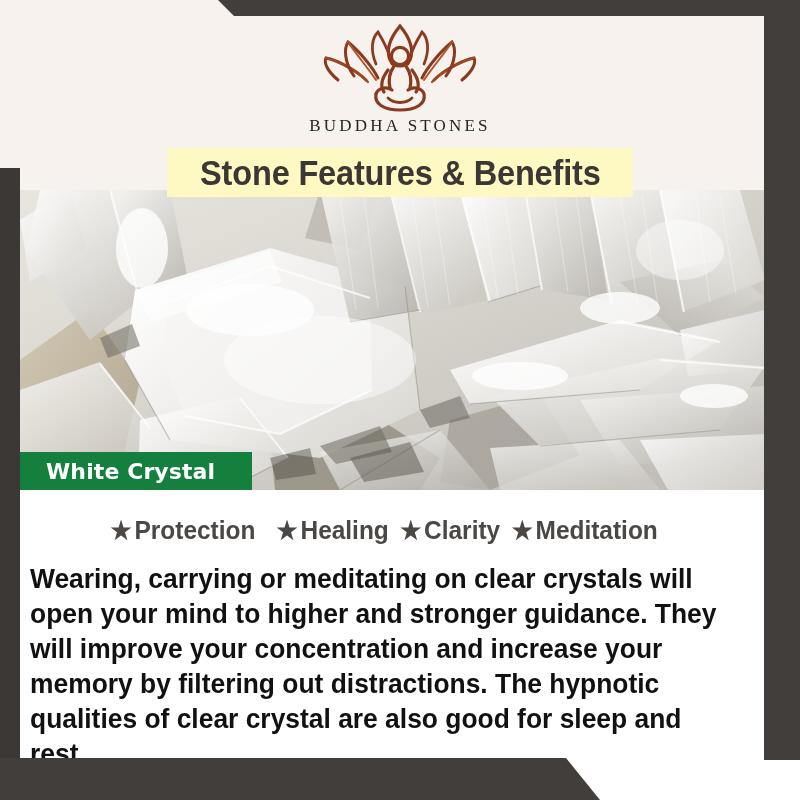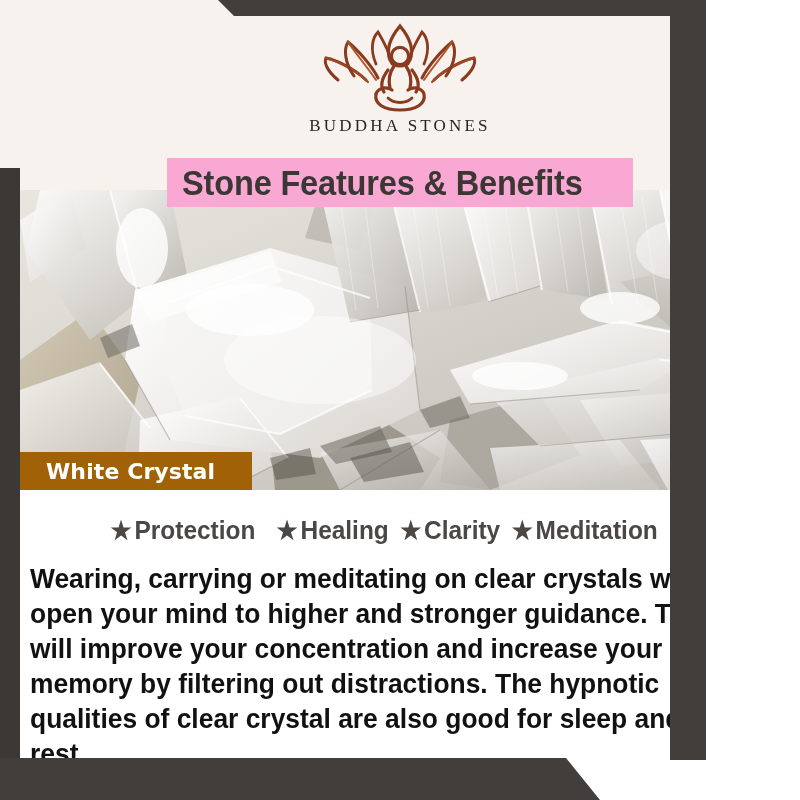--- a/index.html
+++ b/index.html
@@ -6,21 +6,21 @@
     margin: 0;
     padding: 0;
     background: #ffffff;
   }
   body {
     font-family: "Liberation Sans", sans-serif;
   }
 
   #poster {
     position: relative;
-    width: 706px;
+    width: 800px;
     height: 800px;
     overflow: hidden;
     background: #ffffff;
   }
 
   
   .header-area {
     position: absolute;
     left: 0; top: 0;
     width: 800px;
@@ -83,27 +83,27 @@
     font-size: 17px;
     letter-spacing: 3.2px;
     color: #2b2320;
     font-weight: 400;
   }
 
   
   .title-ribbon {
     position: absolute;
     left: 167px;
-    top: 158px;
+    top: 148px;
     width: 466px;
     height: 49px;
-    background: #f9a8d4;
+    background: #fef9c3;
     display: flex;
     align-items: center;
-    justify-content: flex-start;
+    justify-content: center;
     z-index: 7;
   }
   .title-text {
     font-family: "Liberation Sans Narrow", "Liberation Sans", sans-serif;
     font-weight: bold;
     font-size: 35px;
     color: #3a3734;
     letter-spacing: -0.2px;
     transform: scaleX(0.93);
     white-space: nowrap;
@@ -122,21 +122,21 @@
   }
   .photo-svg { display: block; width: 745px; height: 300px; }
 
   
   .caption-bar {
     position: absolute;
     left: 20px;
     top: 452px;
     width: 232px;
     height: 38px;
-    background: #a16207;
+    background: #15803d;
     display: flex;
     align-items: center;
     z-index: 8;
   }
   .caption-text {
     font-family: "DejaVu Sans", sans-serif;
     font-weight: bold;
     font-size: 22px;
     color: #ffffff;
     padding-left: 26px;

